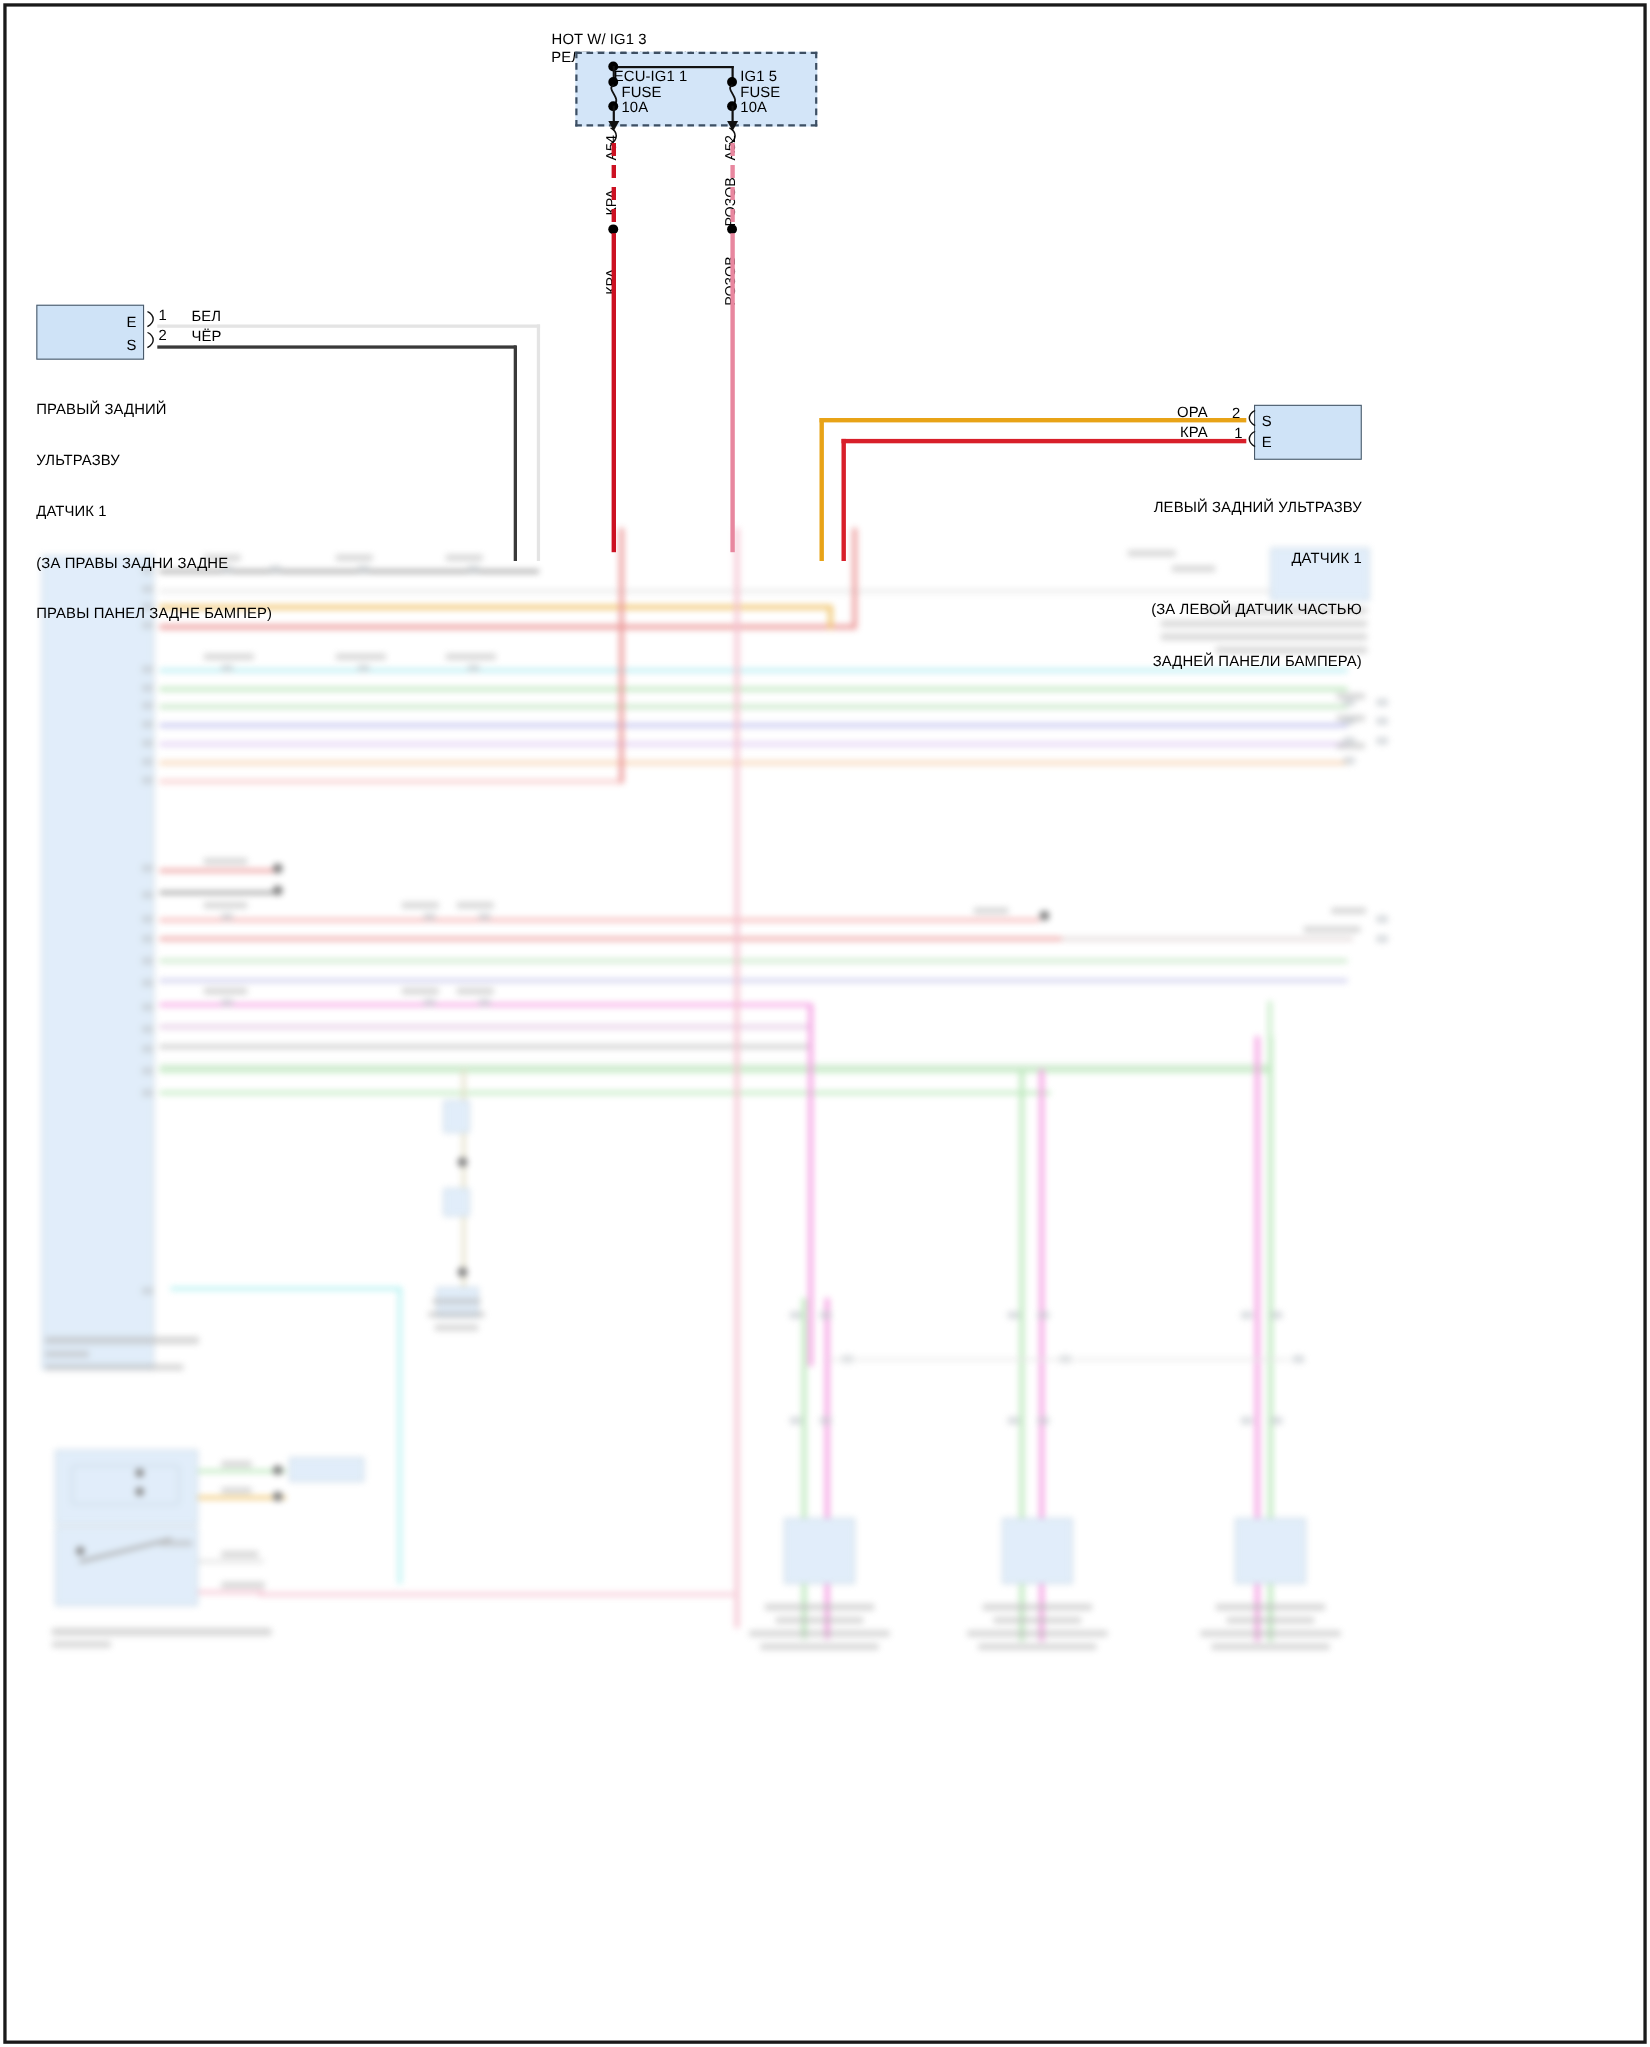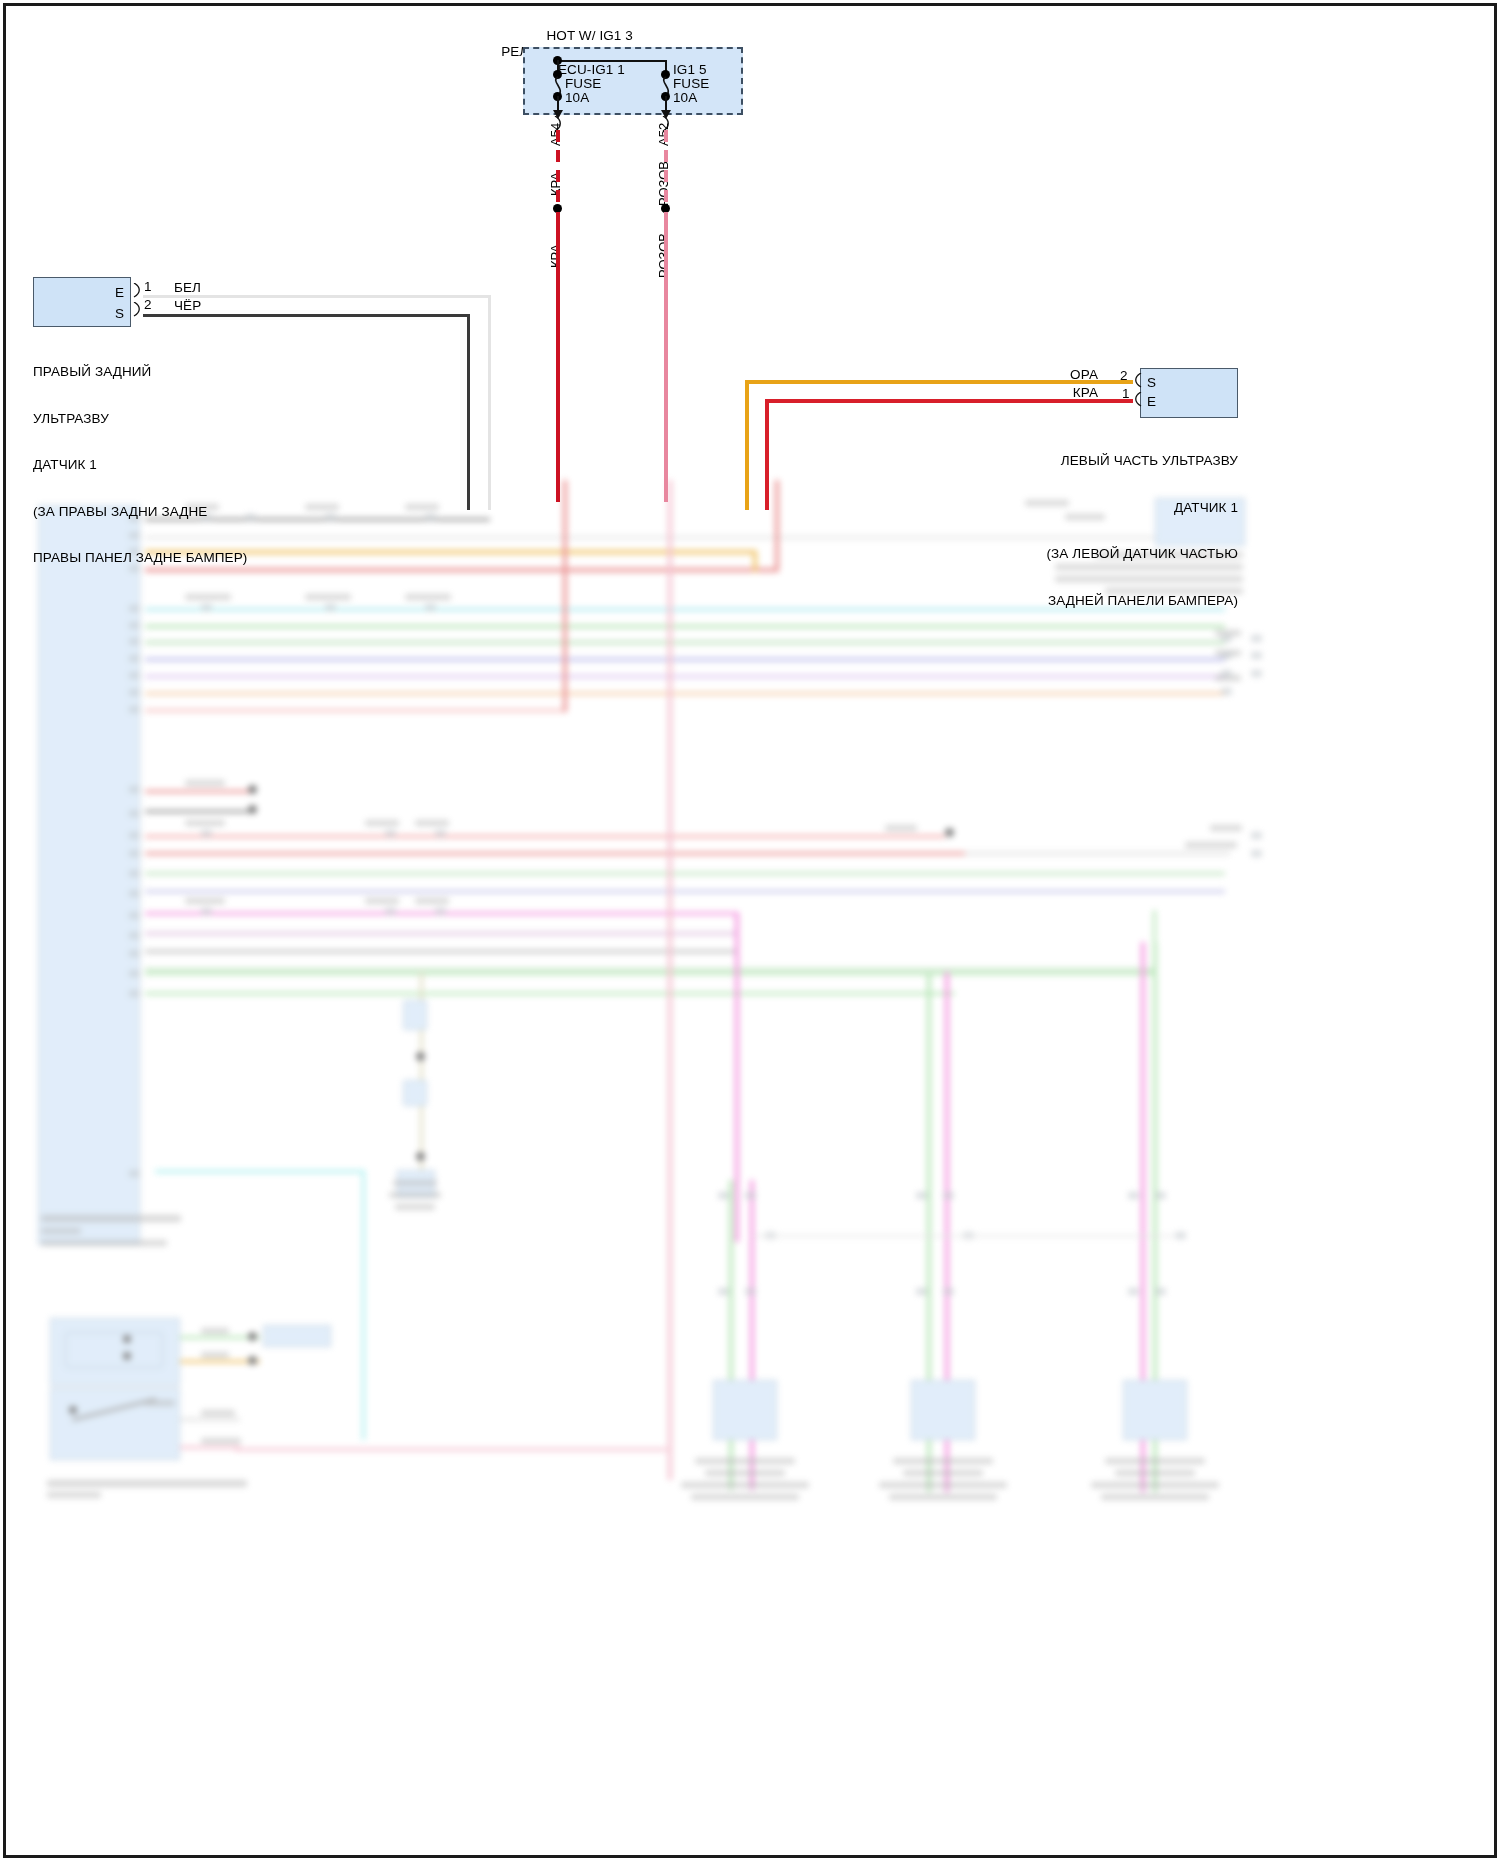--- a/index.html
+++ b/index.html
@@ -220,21 +220,21 @@
     <div class="conn" style="left:1123px;top:712px;"></div>
     <div class="conn" style="left:1150px;top:712px;"></div>
     <div class="conn" style="left:1123px;top:808px;"></div>
     <div class="conn" style="left:1150px;top:808px;"></div>
     <div class="conn" style="left:1170px;top:752px;"></div>
 
     <div class="bwire" style="left:748px;top:755px;width:420px;height:2px;background:#d9d9d9;"></div>
     <div class="bwire" style="left:1148px;top:430px;width:3px;height:34px;background:#8fd98f;"></div>
   </div>
 
-  <div class="abs txt c" style="left:452px;top:12px;width:260px;">
+  <div class="abs txt c" style="left:407px;top:12px;width:260px;">
     <span>HOT W/ IG1 3</span>
   </div>
   <div class="abs txt c" style="left:430px;top:28px;width:260px;">
     <span>РЕЛЕ ПОД НАПРЯЖ</span>
   </div>
 
   <div class="fusebox" style="left:523px;top:47px;width:220px;height:68px;"></div>
 
 
   <div class="wire" style="left:557px;top:60px;width:110px;height:2px;background:#111;"></div>
@@ -335,19 +335,19 @@
   <div class="abs txt r" style="left:1040px;top:367px;width:58px;">ОРА</div>
   <div class="abs txt r" style="left:1040px;top:385px;width:58px;">КРА</div>
 
   <div class="wire" style="left:745px;top:380px;width:388px;height:3.5px;background:#e8a317;"></div>
   <div class="wire" style="left:745px;top:380px;width:3.5px;height:130px;background:#e8a317;"></div>
 
   <div class="wire" style="left:765px;top:399px;width:368px;height:3.5px;background:#d81f2a;"></div>
   <div class="wire" style="left:765px;top:399px;width:3.5px;height:111px;background:#d81f2a;"></div>
 
   <div class="abs txt r" style="left:938px;top:422px;width:300px;">
-    <div>ЛЕВЫЙ ЧАСТЬ УЛЬТРАЗВУ</div>
+    <div>ЛЕВЫЙ ЗАДНИЙ УЛЬТРАЗВУ</div>
     <div>ДАТЧИК 1</div>
     <div>(ЗА ЛЕВОЙ ДАТЧИК ЧАСТЬЮ</div>
     <div>ЗАДНЕЙ ПАНЕЛИ БАМПЕРА)</div>
   </div>
 
 </div>
 
 </body></html>

